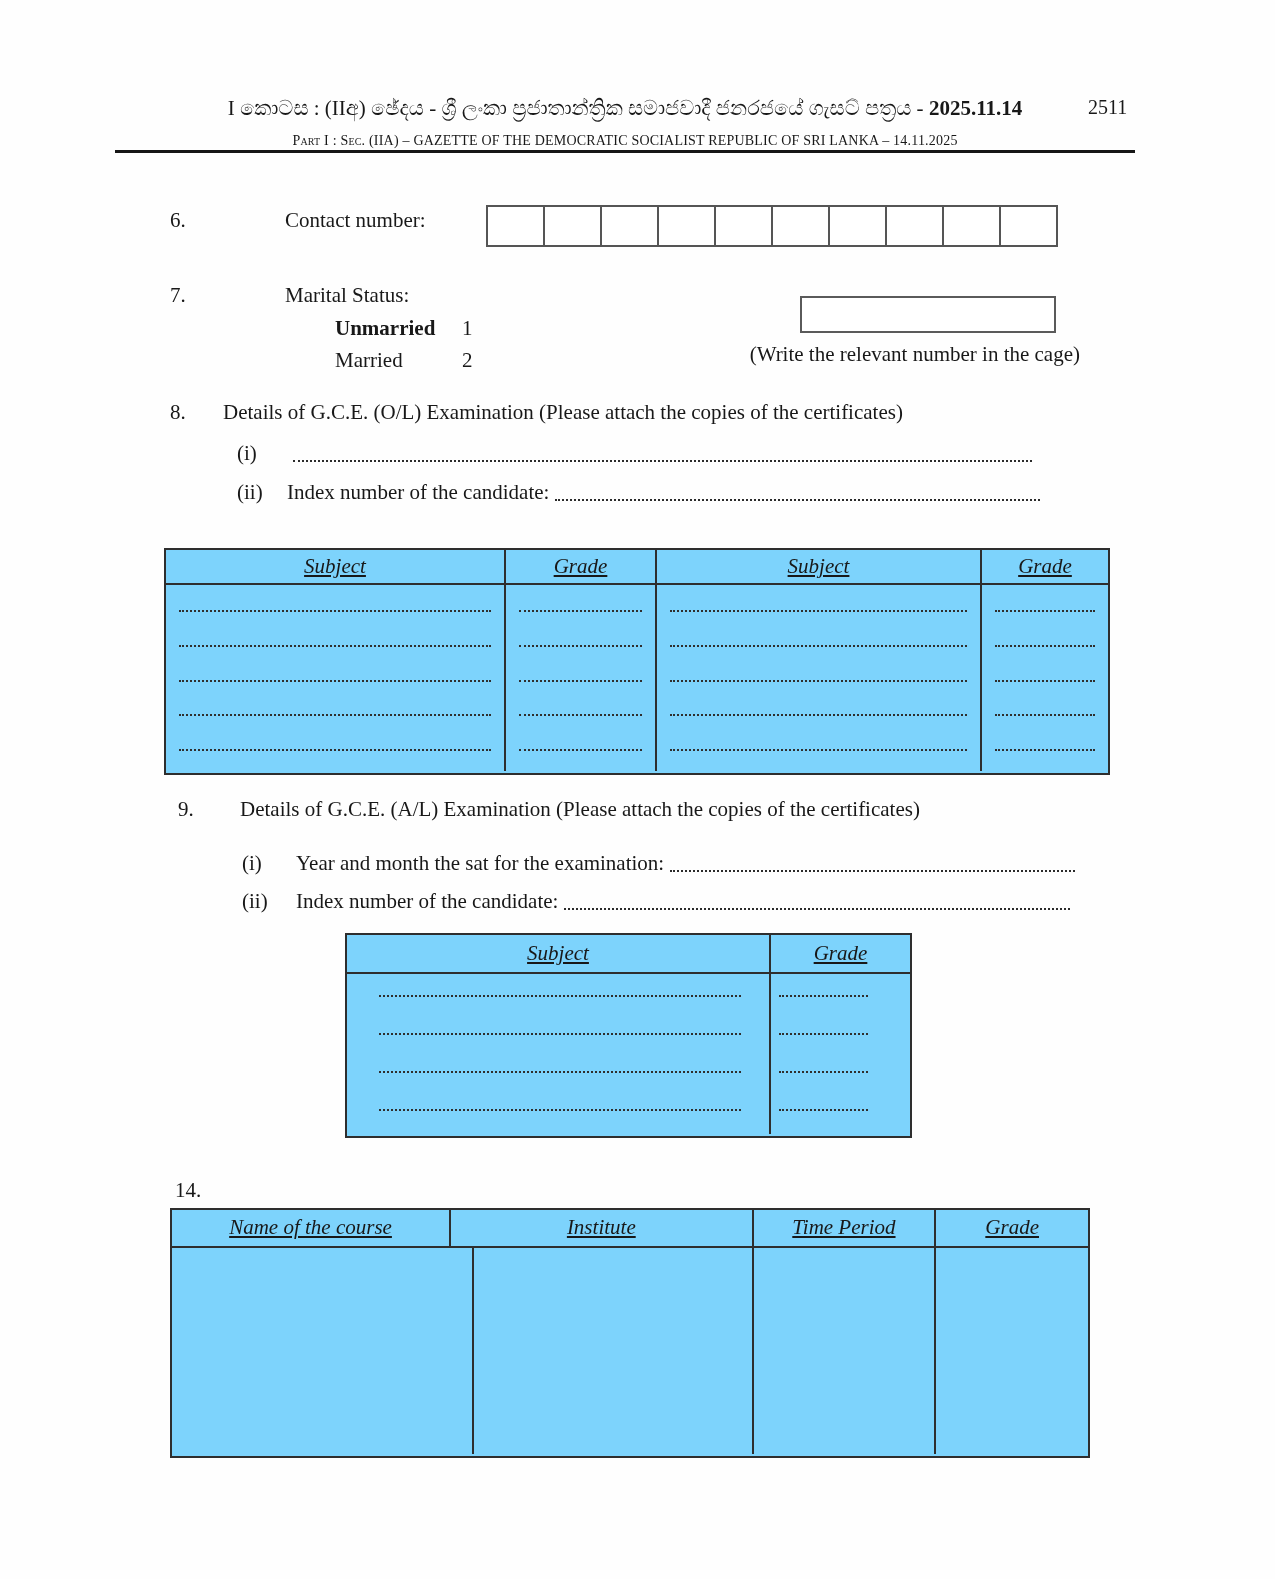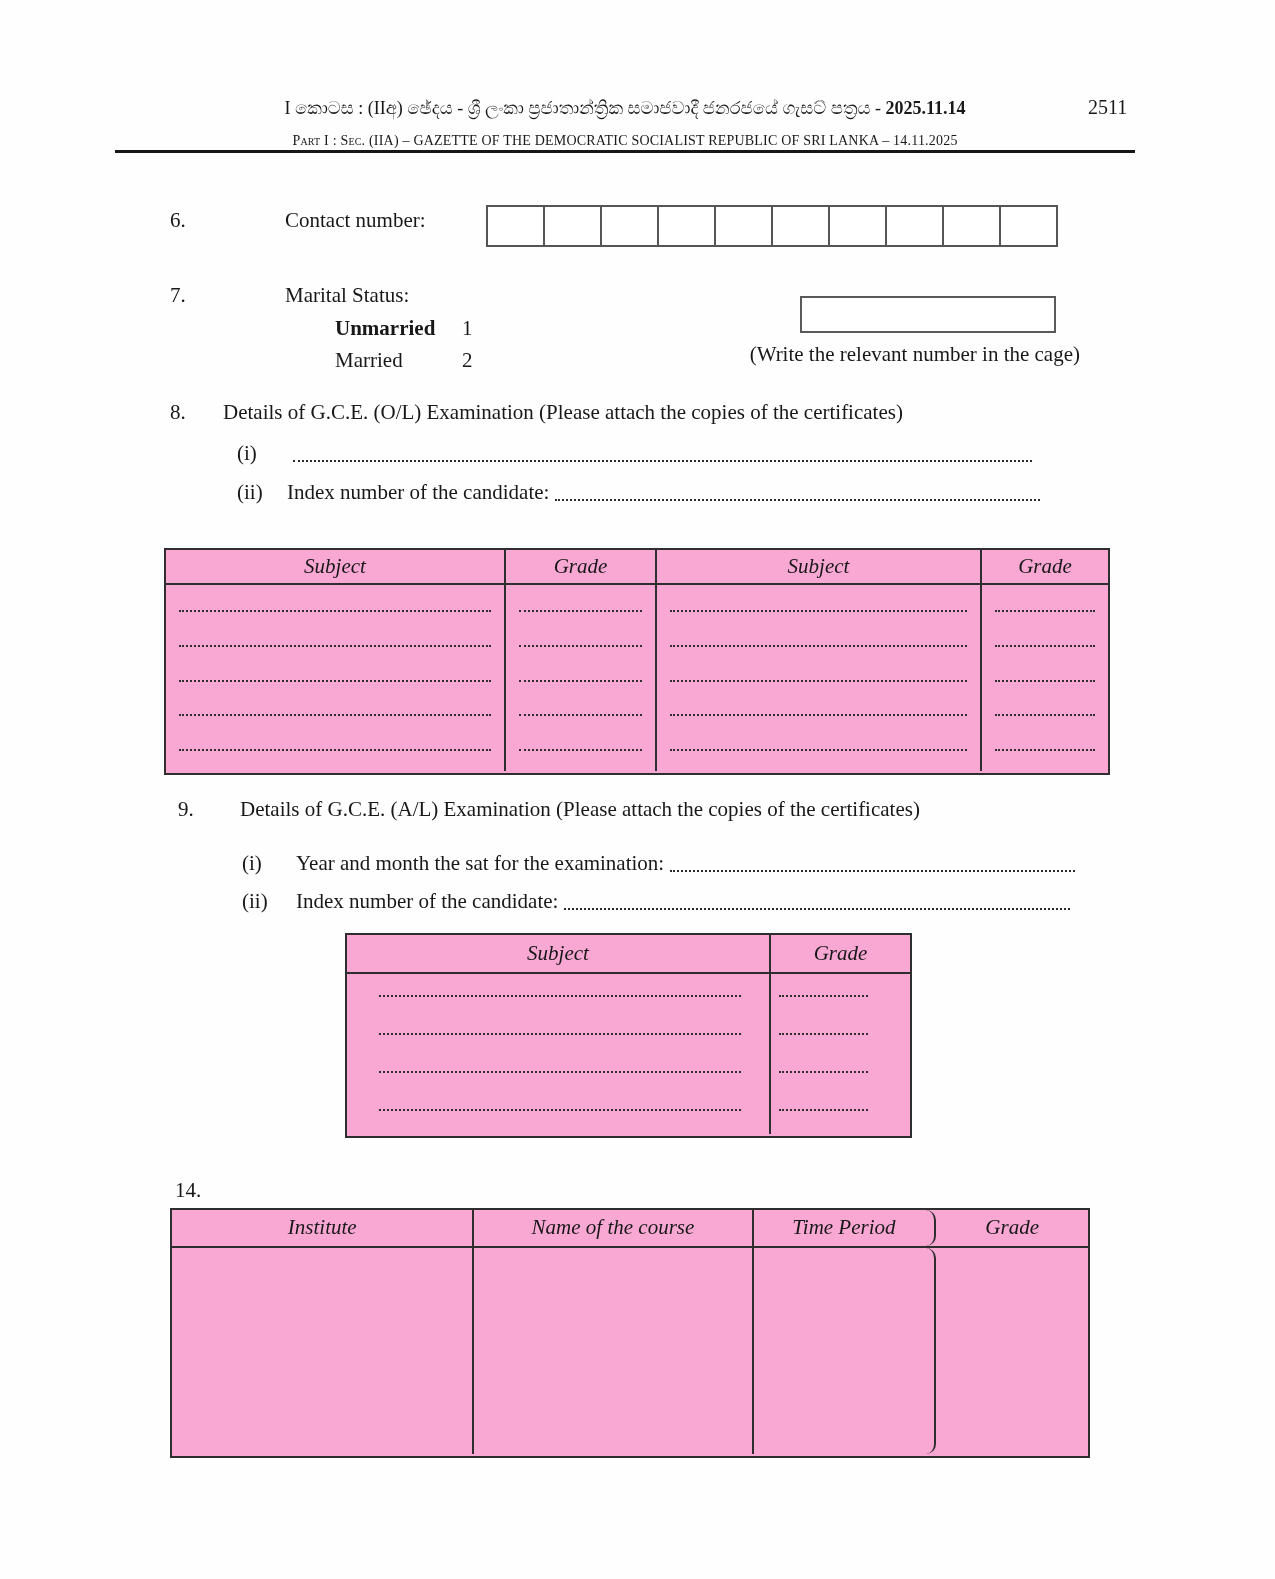--- a/index.html
+++ b/index.html
@@ -6,21 +6,21 @@
   html,body { background:#ffffff; }
   .page {
     position:relative; width:1275px; height:1579px; margin:0 auto;
     background:#fefefe; color:#181818;
     font-family:"Liberation Serif","DejaVu Serif",serif;
     font-size:21px; line-height:25px; overflow:hidden;
   }
   .abs { position:absolute; }
 
   
-  .sinhala { left:115px; top:96px; width:1020px; text-align:center; font-size:18px; white-space:nowrap; }
+  .sinhala { left:115px; top:96px; width:1020px; text-align:center; font-size:21px; white-space:nowrap; }
   .sinhala b { font-weight:bold; }
   .pagenum { left:1088px; top:95px; font-size:20px; }
   .english { left:115px; top:128px; width:1020px; text-align:center; font-size:14px; letter-spacing:.2px; white-space:nowrap; }
   .sc { font-variant:small-caps; }
   .rule { left:115px; top:150px; width:1020px; height:3px; background:#161616; }
 
   
   .i6-num { left:170px; top:208px; }
   .i6-label { left:285px; top:208px; }
   .grid { left:486px; top:205px; width:572px; height:42px; display:flex; border:2px solid #555; background:#fff; }
@@ -51,21 +51,21 @@
 
   .i9-num { left:178px; top:797px; }
   .i9-title { left:240px; top:797px; }
   .i9-line1 { left:242px; top:851px; width:833px; }
   .i9-line2 { left:242px; top:889px; width:828px; }
 
   .i10-num { left:175px; top:1178px; }
   .i10-title { left:237px; top:1178px; }
 
   
-  .tbl { border:2px solid #2e2e2e; background:#f9a8d4; }
+  .tbl { border:2px solid #2e2e2e; background:#7dd3fc;text-decoration:underline; }
   .thead { display:flex; border-bottom:2px solid #2e2e2e; }
   .th { font-style:italic; text-align:center; border-right:2px solid #2e2e2e; overflow:hidden; }
   .th:last-child, .td:last-child { border-right:none; }
   .tbody { display:flex; }
   .td { position:relative; border-right:2px solid #2e2e2e; }
   .dl { position:absolute; left:13px; right:13px; border-top:2.5px dotted #2e2e2e; }
 
   
   .t8 { left:164px; top:548px; width:946px; height:227px; }
   .t8 .thead { height:35px; }
@@ -82,21 +82,21 @@
   .t9 .w1 { width:424px; } .t9 .w2 { width:139px; }
   .t9 .c1 .dl { left:32px; right:28px; }
   .t9 .c2 .dl { left:8px; right:42px; }
   .t9 .r1 { top:21px; } .t9 .r2 { top:59px; } .t9 .r3 { top:97px; } .t9 .r4 { top:135px; }
 
   
   .t10 { left:170px; top:1208px; width:920px; height:250px; }
   .t10 .thead { height:38px; }
   .t10 .th { line-height:35px; }
   .t10 .tbody { height:206px; }
-  .t10 .w1 { width:311px; } .t10 .w2 { width:287px; } .t10 .w3 { width:188px;border-radius:10px; } .t10 .w4 { width:156px; }
+  .t10 .w1 { width:311px; } .t10 .w2 { width:287px; } .t10 .w3 { width:188px; } .t10 .w4 { width:156px; }
 </style>
 </head>
 <body>
 
 <div class="page">
 
   <div class="abs sinhala"><span>I කොටස : (IIඅ) ඡේදය - ශ්‍රී ලංකා ප්‍රජාතාන්ත්‍රික සමාජවාදී ජනරජයේ ගැසට් පත්‍රය - </span><b>2025.11.14</b></div>
   <div class="abs pagenum">2511</div>
   <div class="abs english"><span class="sc">Part I : Sec. (IIA) – </span><span>GAZETTE OF THE DEMOCRATIC SOCIALIST REPUBLIC OF SRI LANKA – 14.11.2025</span></div>
   <div class="abs rule"></div>
@@ -207,22 +207,22 @@
         <div class="dl r3"></div>
         <div class="dl r4"></div>
       </div>
     </div>
   </div>
 
   <div class="abs i10-num">14.</div>
 
   <div class="abs tbl t10">
     <div class="thead">
+      <div class="th w2">Name of the course</div>
       <div class="th w1">Institute</div>
-      <div class="th w2">Name of the course</div>
       <div class="th w3">Time Period</div>
       <div class="th w4">Grade</div>
     </div>
     <div class="tbody">
       <div class="td w1"></div>
       <div class="td w2"></div>
       <div class="td w3"></div>
       <div class="td w4"></div>
     </div>
   </div>

